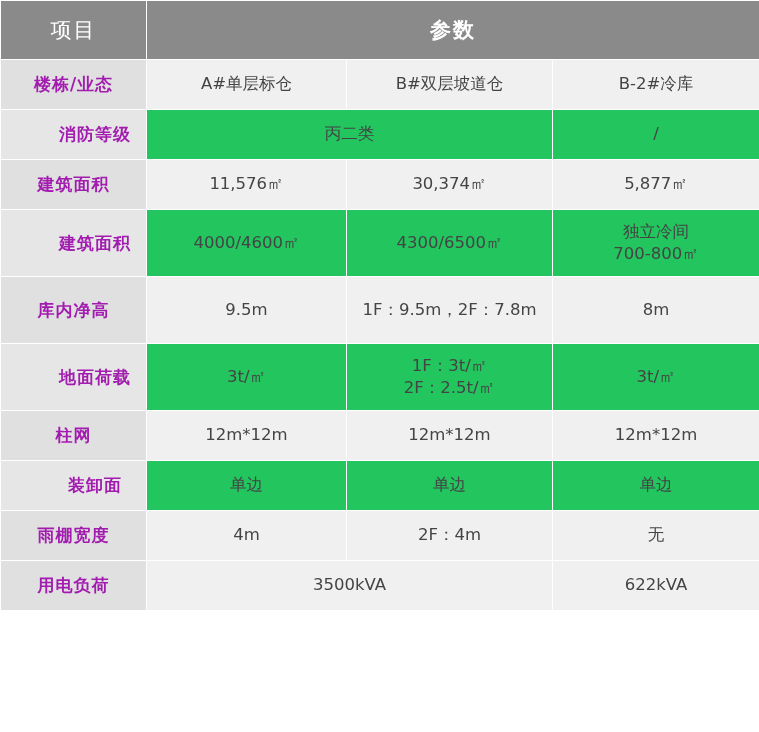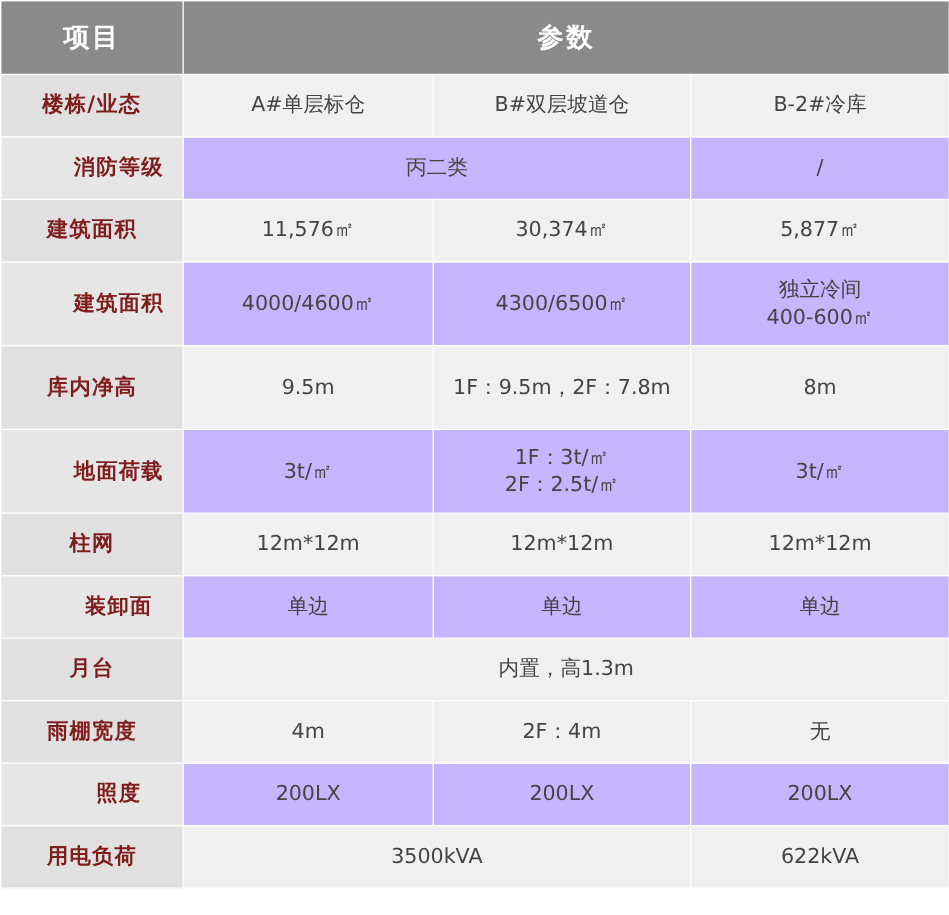--- a/index.html
+++ b/index.html
@@ -22,51 +22,51 @@
   #spec-table td {
     border: 1px solid #ffffff;
     text-align: center;
     vertical-align: middle;
     line-height: 1.35;
   }
   
   .hdr-label {
     background: #8a8a8a;
     color: #ffffff;
-    font-weight: bold;
+    font-weight: normal;
     font-size: 21px;
     letter-spacing: 2px;
     height: 56px;
   }
   .hdr-params {
     background: #8a8a8a;
     color: #ffffff;
     font-weight: bold;
     font-size: 21px;
     letter-spacing: 2px;
     height: 56px;
   }
   
   .row-label {
     background: #e0e0e0;
-    color: #7f1d1d;
+    color: #a21caf;
     font-weight: bold;
     font-size: 17px;
     letter-spacing: 1px;
     width: 146px;
   }
   
   .val {
     background: #f0f0f0;
     color: #444444;
     font-size: 16.5px;
     padding: 4px 4px;
   }
   .val.alt {
-    background: #c4b5fd;
+    background: #22c55e;
   }
   .row-label.alt {
     background: #e6e6e6;
     padding-left: 44px;
   }
   .h-tall { height: 64px; }
   .h-med { height: 47px; }
   .nowrap-lines { white-space: pre-line; }
 </style>
 </head>
@@ -99,21 +99,21 @@
         <td class="row-label h-med">建筑面积</td>
         <td class="val nowrap-lines">11,576㎡</td>
         <td class="val nowrap-lines">30,374㎡</td>
         <td class="val nowrap-lines">5,877㎡</td>
       </tr>
       <tr>
         <td class="row-label alt h-tall">建筑面积</td>
         <td class="val alt nowrap-lines">4000/4600㎡</td>
         <td class="val alt nowrap-lines">4300/6500㎡</td>
         <td class="val alt nowrap-lines">独立冷间
-400-600㎡</td>
+700-800㎡</td>
       </tr>
       <tr>
         <td class="row-label h-tall">库内净高</td>
         <td class="val nowrap-lines">9.5m</td>
         <td class="val nowrap-lines">1F：9.5m，2F：7.8m</td>
         <td class="val nowrap-lines">8m</td>
       </tr>
       <tr>
         <td class="row-label alt h-tall">地面荷载</td>
         <td class="val alt nowrap-lines">3t/㎡</td>
@@ -127,34 +127,24 @@
         <td class="val nowrap-lines">12m*12m</td>
         <td class="val nowrap-lines">12m*12m</td>
       </tr>
       <tr>
         <td class="row-label alt h-med">装卸面</td>
         <td class="val alt nowrap-lines">单边</td>
         <td class="val alt nowrap-lines">单边</td>
         <td class="val alt nowrap-lines">单边</td>
       </tr>
       <tr>
-        <td class="row-label h-med">月台</td>
-        <td class="val nowrap-lines" colspan="3">内置，高1.3m</td>
-      </tr>
-      <tr>
         <td class="row-label h-med">雨棚宽度</td>
         <td class="val nowrap-lines">4m</td>
         <td class="val nowrap-lines">2F：4m</td>
         <td class="val nowrap-lines">无</td>
-      </tr>
-      <tr>
-        <td class="row-label alt h-med">照度</td>
-        <td class="val alt nowrap-lines">200LX</td>
-        <td class="val alt nowrap-lines">200LX</td>
-        <td class="val alt nowrap-lines">200LX</td>
       </tr>
       <tr>
         <td class="row-label h-med">用电负荷</td>
         <td class="val nowrap-lines" colspan="2">3500kVA</td>
         <td class="val nowrap-lines">622kVA</td>
       </tr>
     </tbody>
 </table>
 
 </body></html>

